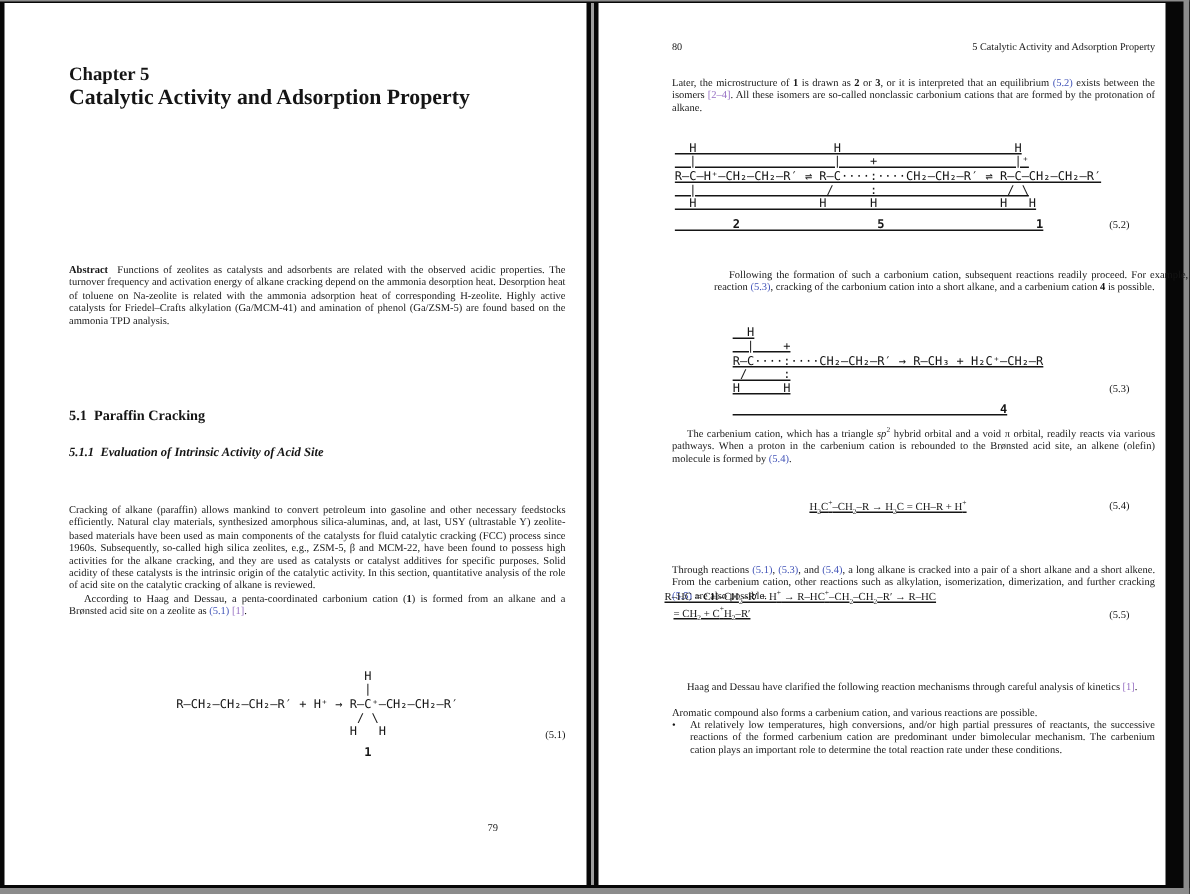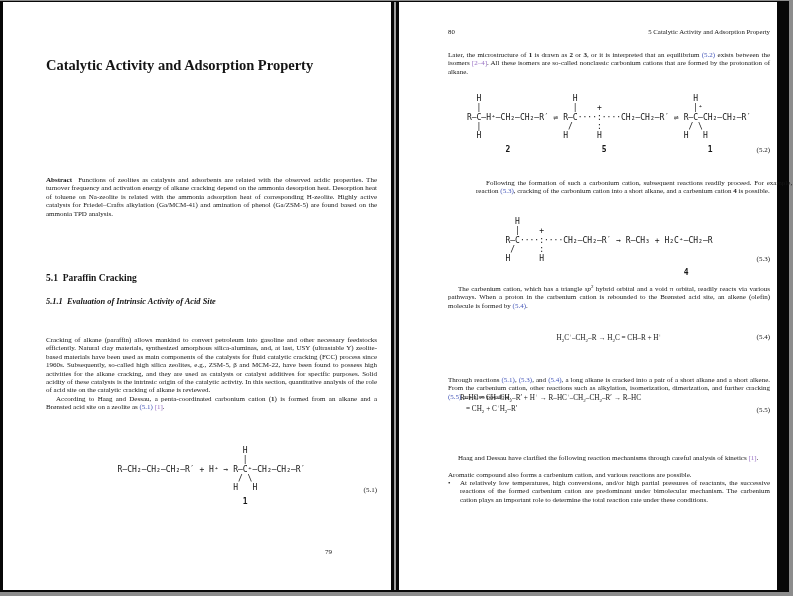--- a/index.html
+++ b/index.html
@@ -32,21 +32,21 @@
   .indent{text-indent:10px;}
   
   .rp-block{position:absolute;left:49px;width:322px;}
   .running-header{top:26px;display:flex;justify-content:space-between;font-size:6.8px;}
   .rp1{top:49px;} .rp2{top:177px;margin-left:28px;} .rp3{top:283px;} .rp4{top:374px;}
   .rp5{top:429px;margin-top:40px;} .rp6{top:452px;} .rbullet{top:477px;display:flex;}
   .bullet-marker{width:12px;flex:0 0 12px;font-size:7px;line-height:8.4px;}
   .bullet-text{flex:1;}
   
   .eqblock{position:absolute;left:43px;width:331px;}
-  .page-right .eqblock{left:49px;width:322px;}
+  .page-right .eqblock{left:32px;width:322px;text-decoration:underline;}
   .eq51{top:444px;} .eq52{top:92px;} .eq53{top:215px;}
   .eq54{top:331px;} .eq55{top:391px;}
   .chemwrap{width:max-content;margin:0 auto;}
   pre.chem{
     font-family:"DejaVu Sans Mono",monospace;
     font-size:8px;line-height:9.3px;white-space:pre;
   }
   pre.chemlabel{font-weight:bold;margin-top:5px;}
   .eqnum{position:absolute;right:0;font-size:7px;color:var(--text,#151515);}
   .eq51 .eqnum{top:40px;} .eq52 .eqnum{bottom:1px;} .eq53 .eqnum{top:38px;}
@@ -65,20 +65,21 @@
 </style>
 </head>
 <body>
 
 <div>
   <div class="edge edge-top"></div>
   <div class="edge edge-bottom"></div>
   <div class="edge edge-right"></div>
 
   <div class="page page-left">
+    <h1 class="lp-block chapter-label">Chapter 5</h1>
     <h1 class="lp-block chapter-title">Catalytic Activity and Adsorption Property</h1>
     <p class="lp-block body abstract"><span class="seg-b">Abstract</span><span>&nbsp;&nbsp;Functions of zeolites as catalysts and adsorbents are related with the observed acidic properties. The turnover frequency and activation energy of alkane cracking depend on the ammonia desorption heat. Desorption heat of toluene on Na-zeolite is related with the ammonia adsorption heat of corresponding H-zeolite. Highly active catalysts for Friedel–Crafts alkylation (Ga/MCM-41) and amination of phenol (Ga/ZSM-5) are found based on the ammonia TPD analysis.</span></p>
     <h2 class="lp-block section-title">5.1&nbsp;&nbsp;Paraffin Cracking</h2>
     <h3 class="lp-block subsection-title">5.1.1&nbsp;&nbsp;Evaluation of Intrinsic Activity of Acid Site</h3>
     <div class="lp-block bodyblock">
       <p class="body"><span>Cracking of alkane (paraffin) allows mankind to convert petroleum into gasoline and other necessary feedstocks efficiently. Natural clay materials, synthesized amorphous silica-aluminas, and, at last, USY (ultrastable Y) zeolite-based materials have been used as main components of the catalysts for fluid catalytic cracking (FCC) process since 1960s. Subsequently, so-called high silica zeolites, e.g., ZSM-5, β and MCM-22, have been found to possess high activities for the alkane cracking, and they are used as catalysts or catalyst additives for specific purposes. Solid acidity of these catalysts is the intrinsic origin of the catalytic activity. In this section, quantitative analysis of the role of acid site on the catalytic cracking of alkane is reviewed.</span></p>
       <p class="body indent"><span>According to Haag and Dessau, a penta-coordinated carbonium cation (</span><span class="seg-b">1</span><span>) is formed from an alkane and a Brønsted acid site on a zeolite as </span><span class="seg-eq">(5.1)</span><span> </span><span class="seg-cite">[1]</span><span>.</span></p>
     </div>
     <div class="eqblock eq51">
       <div class="chemwrap">

